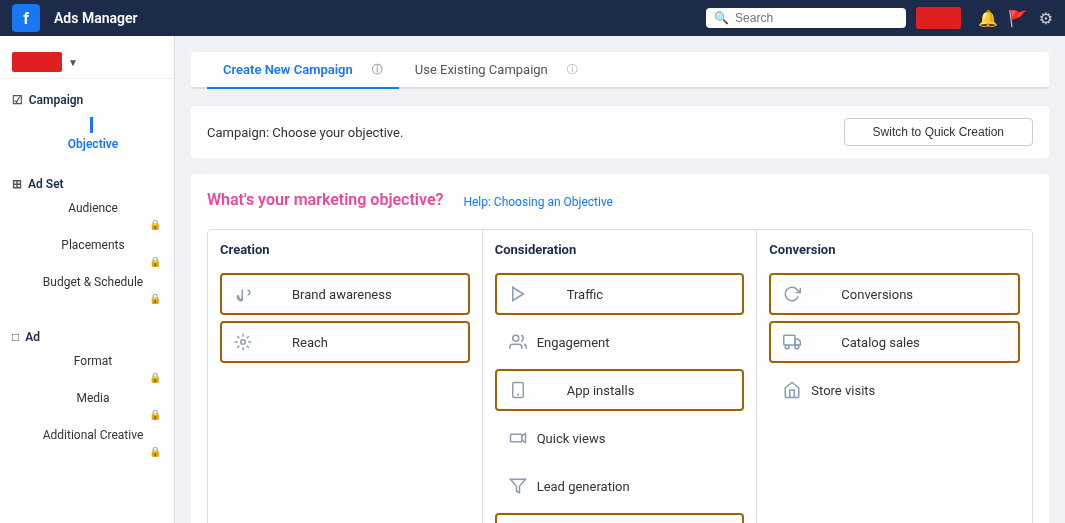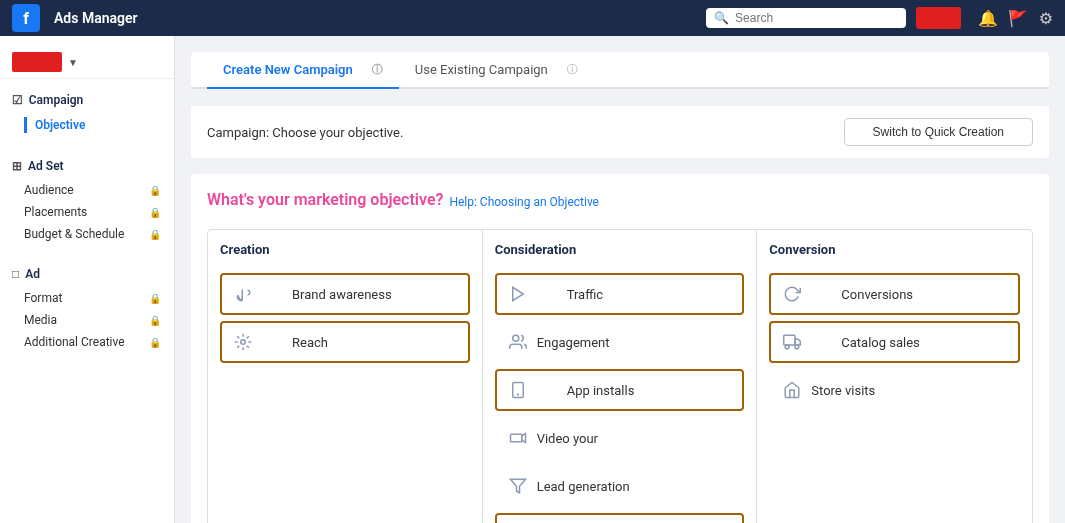--- a/index.html
+++ b/index.html
@@ -96,20 +96,21 @@
       color: #1c2b4a;
     }
     .sidebar-section-icon { color: #555; font-size: 12px; }
     .sidebar-item {
       display: flex; align-items: center;
       padding: 4px 12px 4px 24px;
       font-size: 12px;
       color: #333;
       cursor: pointer;
       gap: 4px;
+      flex-direction: column;
     }
     .sidebar-item.active { color: #1877f2; font-weight: 600; }
     .sidebar-item .lock-icon { margin-left: auto; color: #aaa; font-size: 10px; }
     .sidebar-blue-line {
       width: 3px; height: 16px;
       background: #1877f2;
       display: inline-block;
       margin-right: 4px;
     }
 
@@ -177,21 +178,21 @@
     .objective-title {
       font-size: 16px;
       font-weight: 600;
       color: #ec4899;
       margin-bottom: 4px;
     }
     .help-link {
       color: #1877f2;
       font-size: 12px;
       text-decoration: none;
-      margin-left: 6px;
+      margin-left: 20px;
     }
     .objective-grid {
       display: grid;
       grid-template-columns: 1fr 1fr 1fr;
       gap: 0;
       margin-top: 16px;
       border: 1px solid #ddd;
       border-radius: 4px;
       overflow: hidden;
     }
@@ -395,21 +396,21 @@
             <span class="obj-label">App installs</span>
           </div>
 
           <div class="objective-item">
             <span class="obj-icon">
               <svg width="18" height="18" viewBox="0 0 24 24" fill="none" stroke="#8b9bb4" stroke-width="2">
                 <rect x="2" y="7" width="15" height="10" rx="1"></rect>
                 <polygon points="17,9 22,6 22,18 17,15"></polygon>
               </svg>
             </span>
-            <span class="obj-label">Video your</span>
+            <span class="obj-label">Quick views</span>
           </div>
 
           <div class="objective-item">
             <span class="obj-icon">
               <svg width="18" height="18" viewBox="0 0 24 24" fill="none" stroke="#8b9bb4" stroke-width="2">
                 <polygon points="22,3 2,3 10,12.46 10,19 14,21 14,12.46"></polygon>
               </svg>
             </span>
             <span class="obj-label">Lead generation</span>
           </div>

